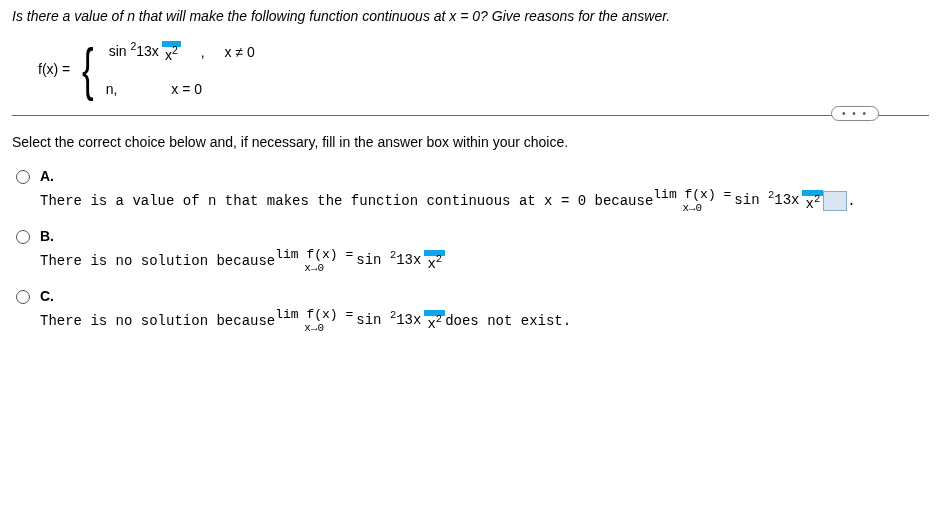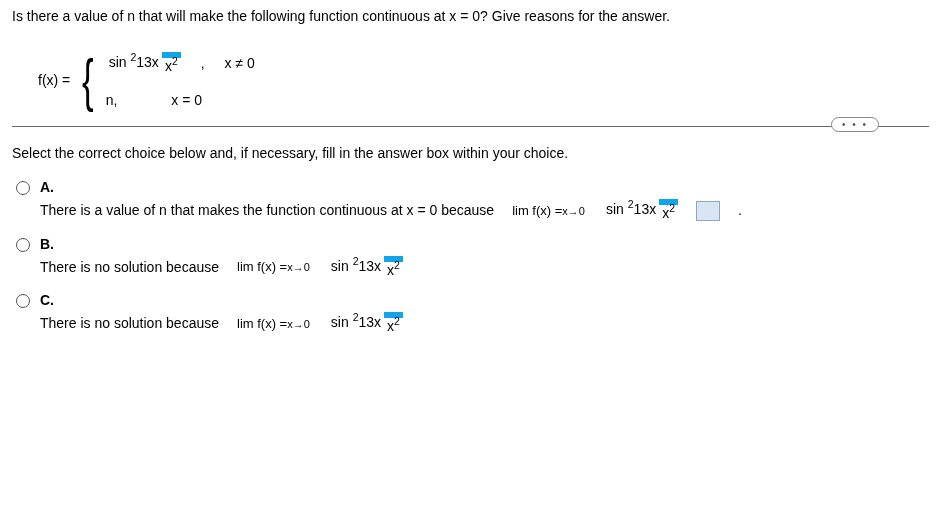--- a/index.html
+++ b/index.html
@@ -6,21 +6,21 @@
     body {
       font-family: Arial, Helvetica, sans-serif;
       font-size: 14px;
       color: #000;
       background: #fff;
       width: 941px;
       height: 514px;
       padding: 8px 12px;
       position: relative;
     }
-    .question-text { margin-bottom: 28px; }
+    .question-text { margin-bottom: 17px; font-style: italic; }
     .function-def {
       display: flex;
       align-items: center;
       margin-left: 26px;
       margin-bottom: 18px;
       gap: 4px;
     }
     .brace {
       font-size: 58px;
       font-weight: 100;
@@ -73,25 +73,27 @@
       margin-top: 2px;
       flex-shrink: 0;
       cursor: pointer;
     }
     .choice-body { display: flex; flex-direction: column; gap: 4px; }
     .choice-label { font-weight: bold; }
     .choice-text {
       display: flex;
       align-items: center;
       flex-wrap: wrap;
-      gap: 18px;
+      gap: 0;
       line-height: 1.6;
+      font-family: Liberation Mono, monospace;
     }
     .lim {
       display: inline-flex;
+      flex-direction: column;
       align-items: center;
       font-size: 13px;
       line-height: 1;
     }
     .lim .sub { font-size: 11px; margin-top: 2px; }
     .answer-box {
       display: inline-block;
       width: 24px; height: 20px;
       background: #d9e6f2;
       border: 1px solid #88a8c8;
@@ -191,15 +193,16 @@
         <span class="sub">x→0</span>
       </span>
       <span class="frac">
         <span class="num">
           <span>sin</span>&nbsp;<sup>2</sup><span>13x</span>
         </span>
         <span class="den">
           <span>x</span><sup>2</sup>
         </span>
       </span>
+      <span>does not exist.</span>
     </div>
   </div>
 </div>
 
 </body></html>

